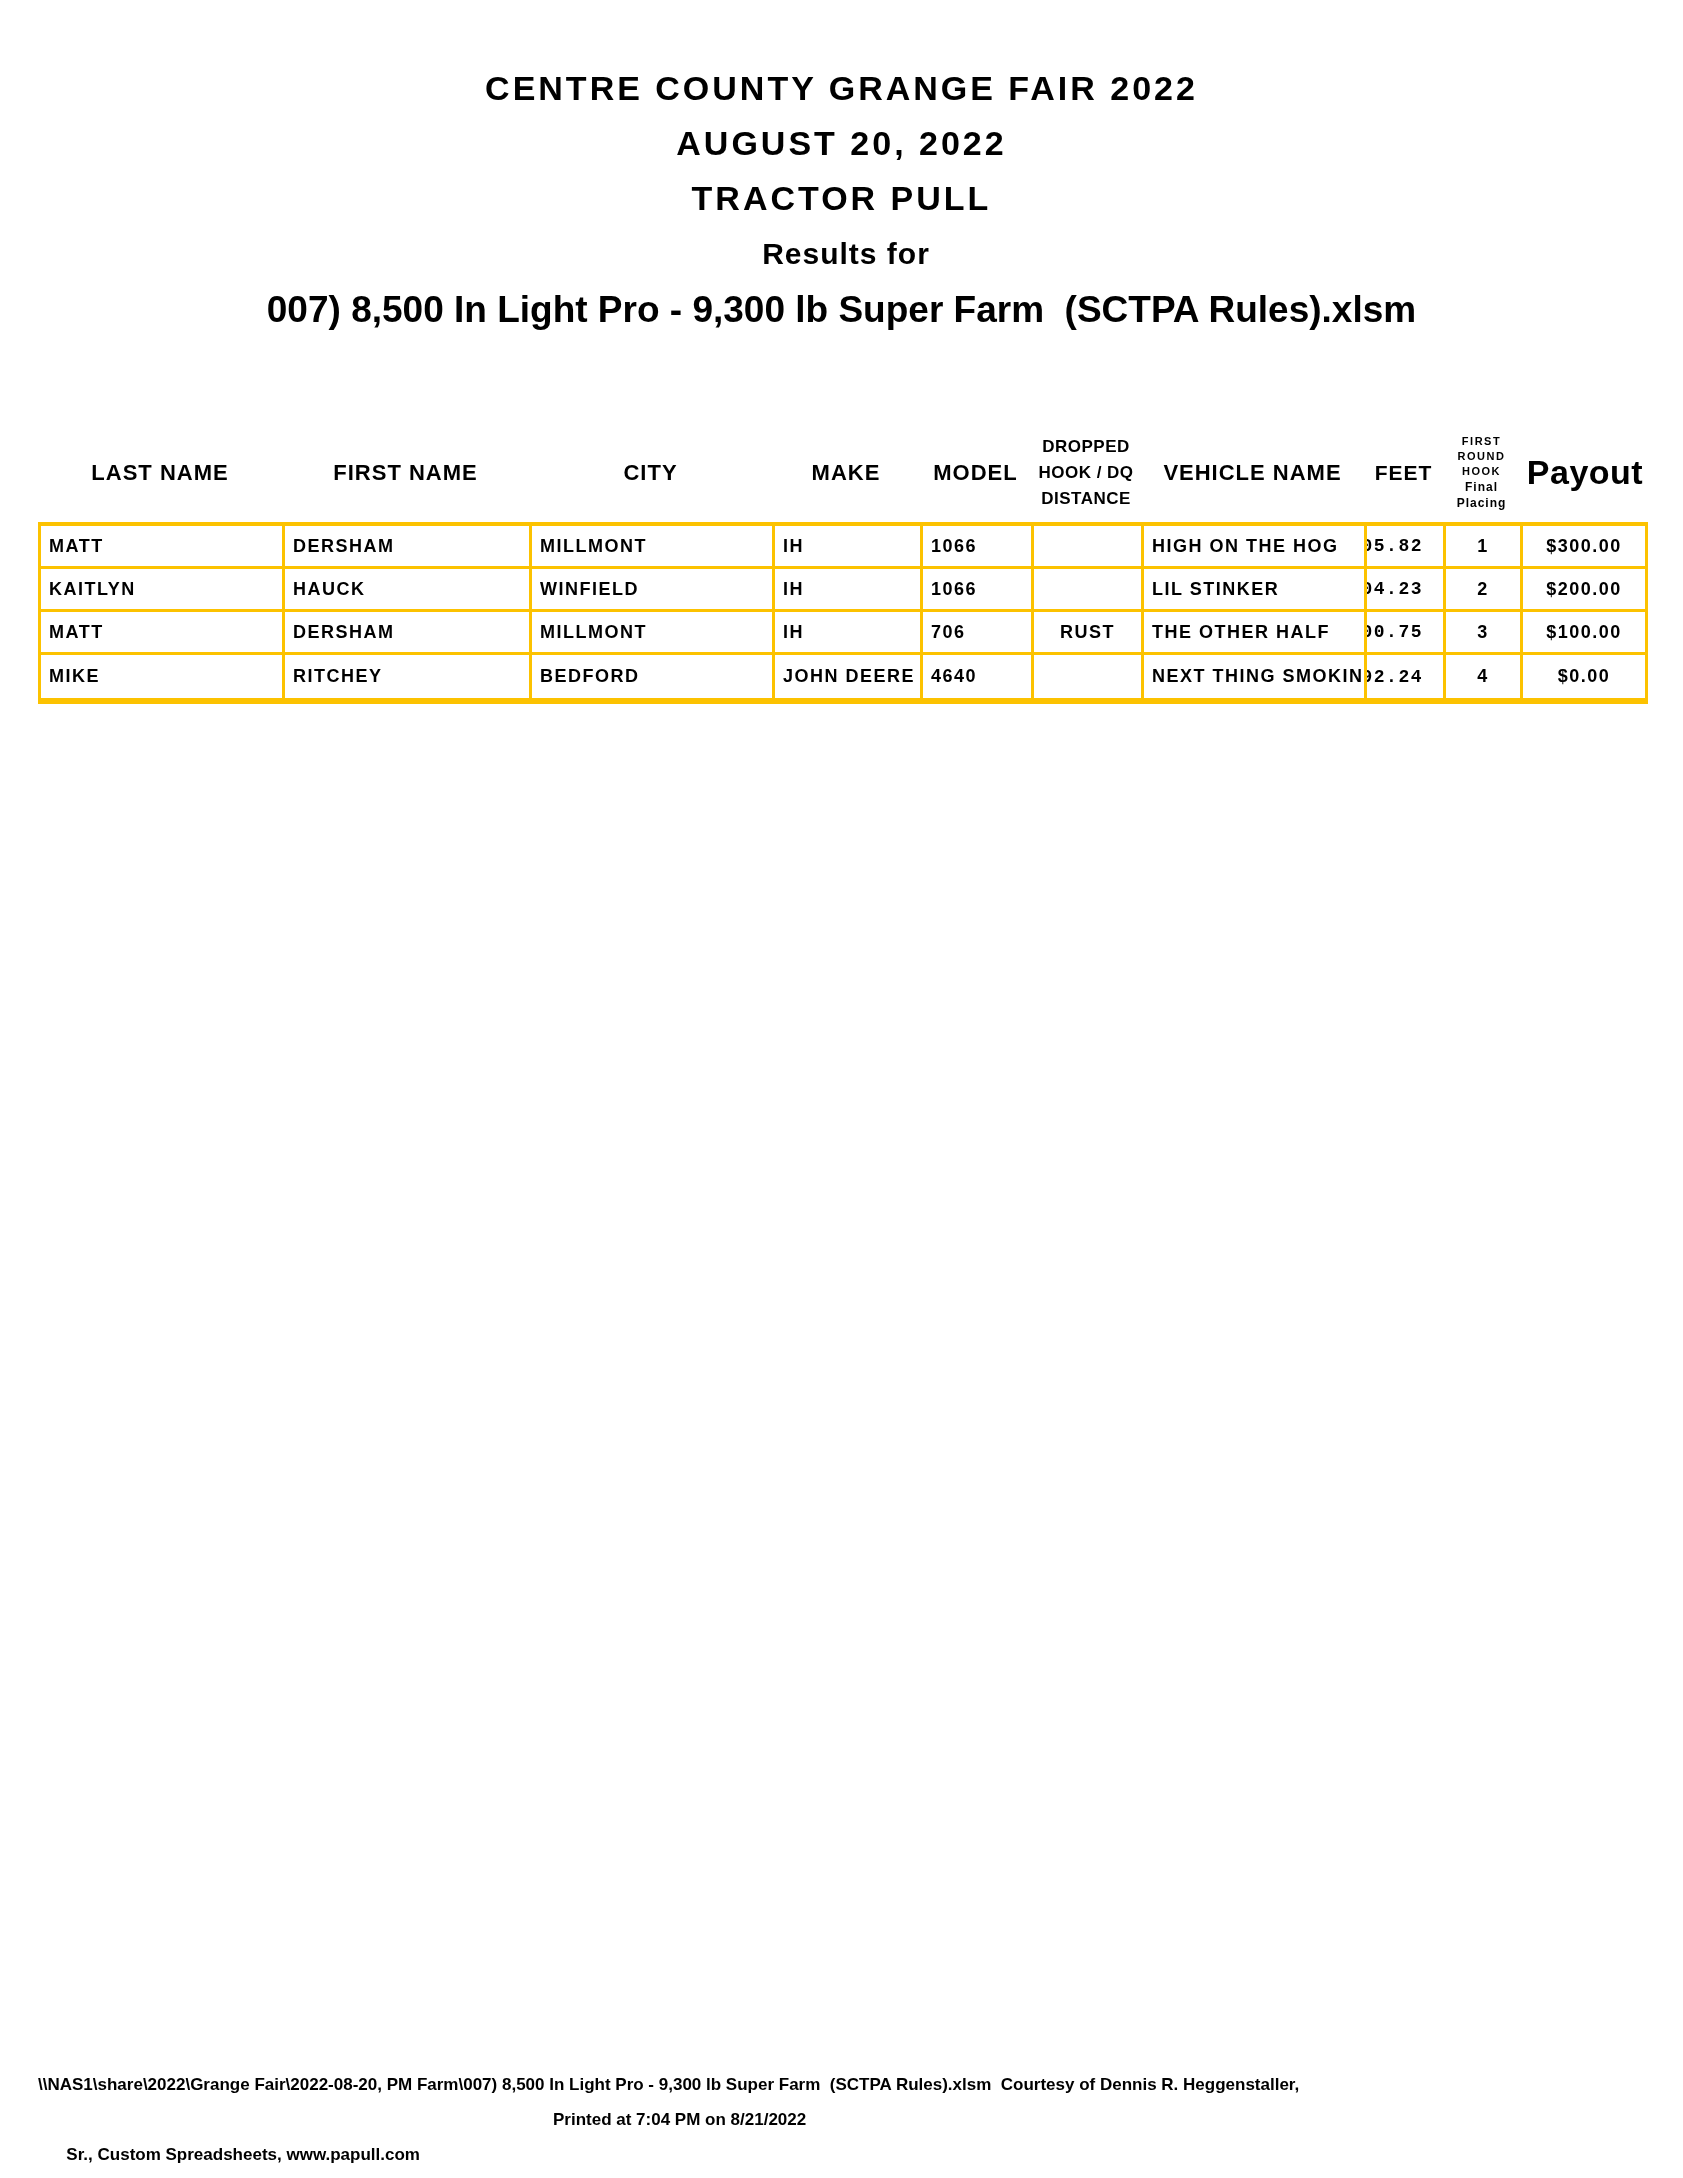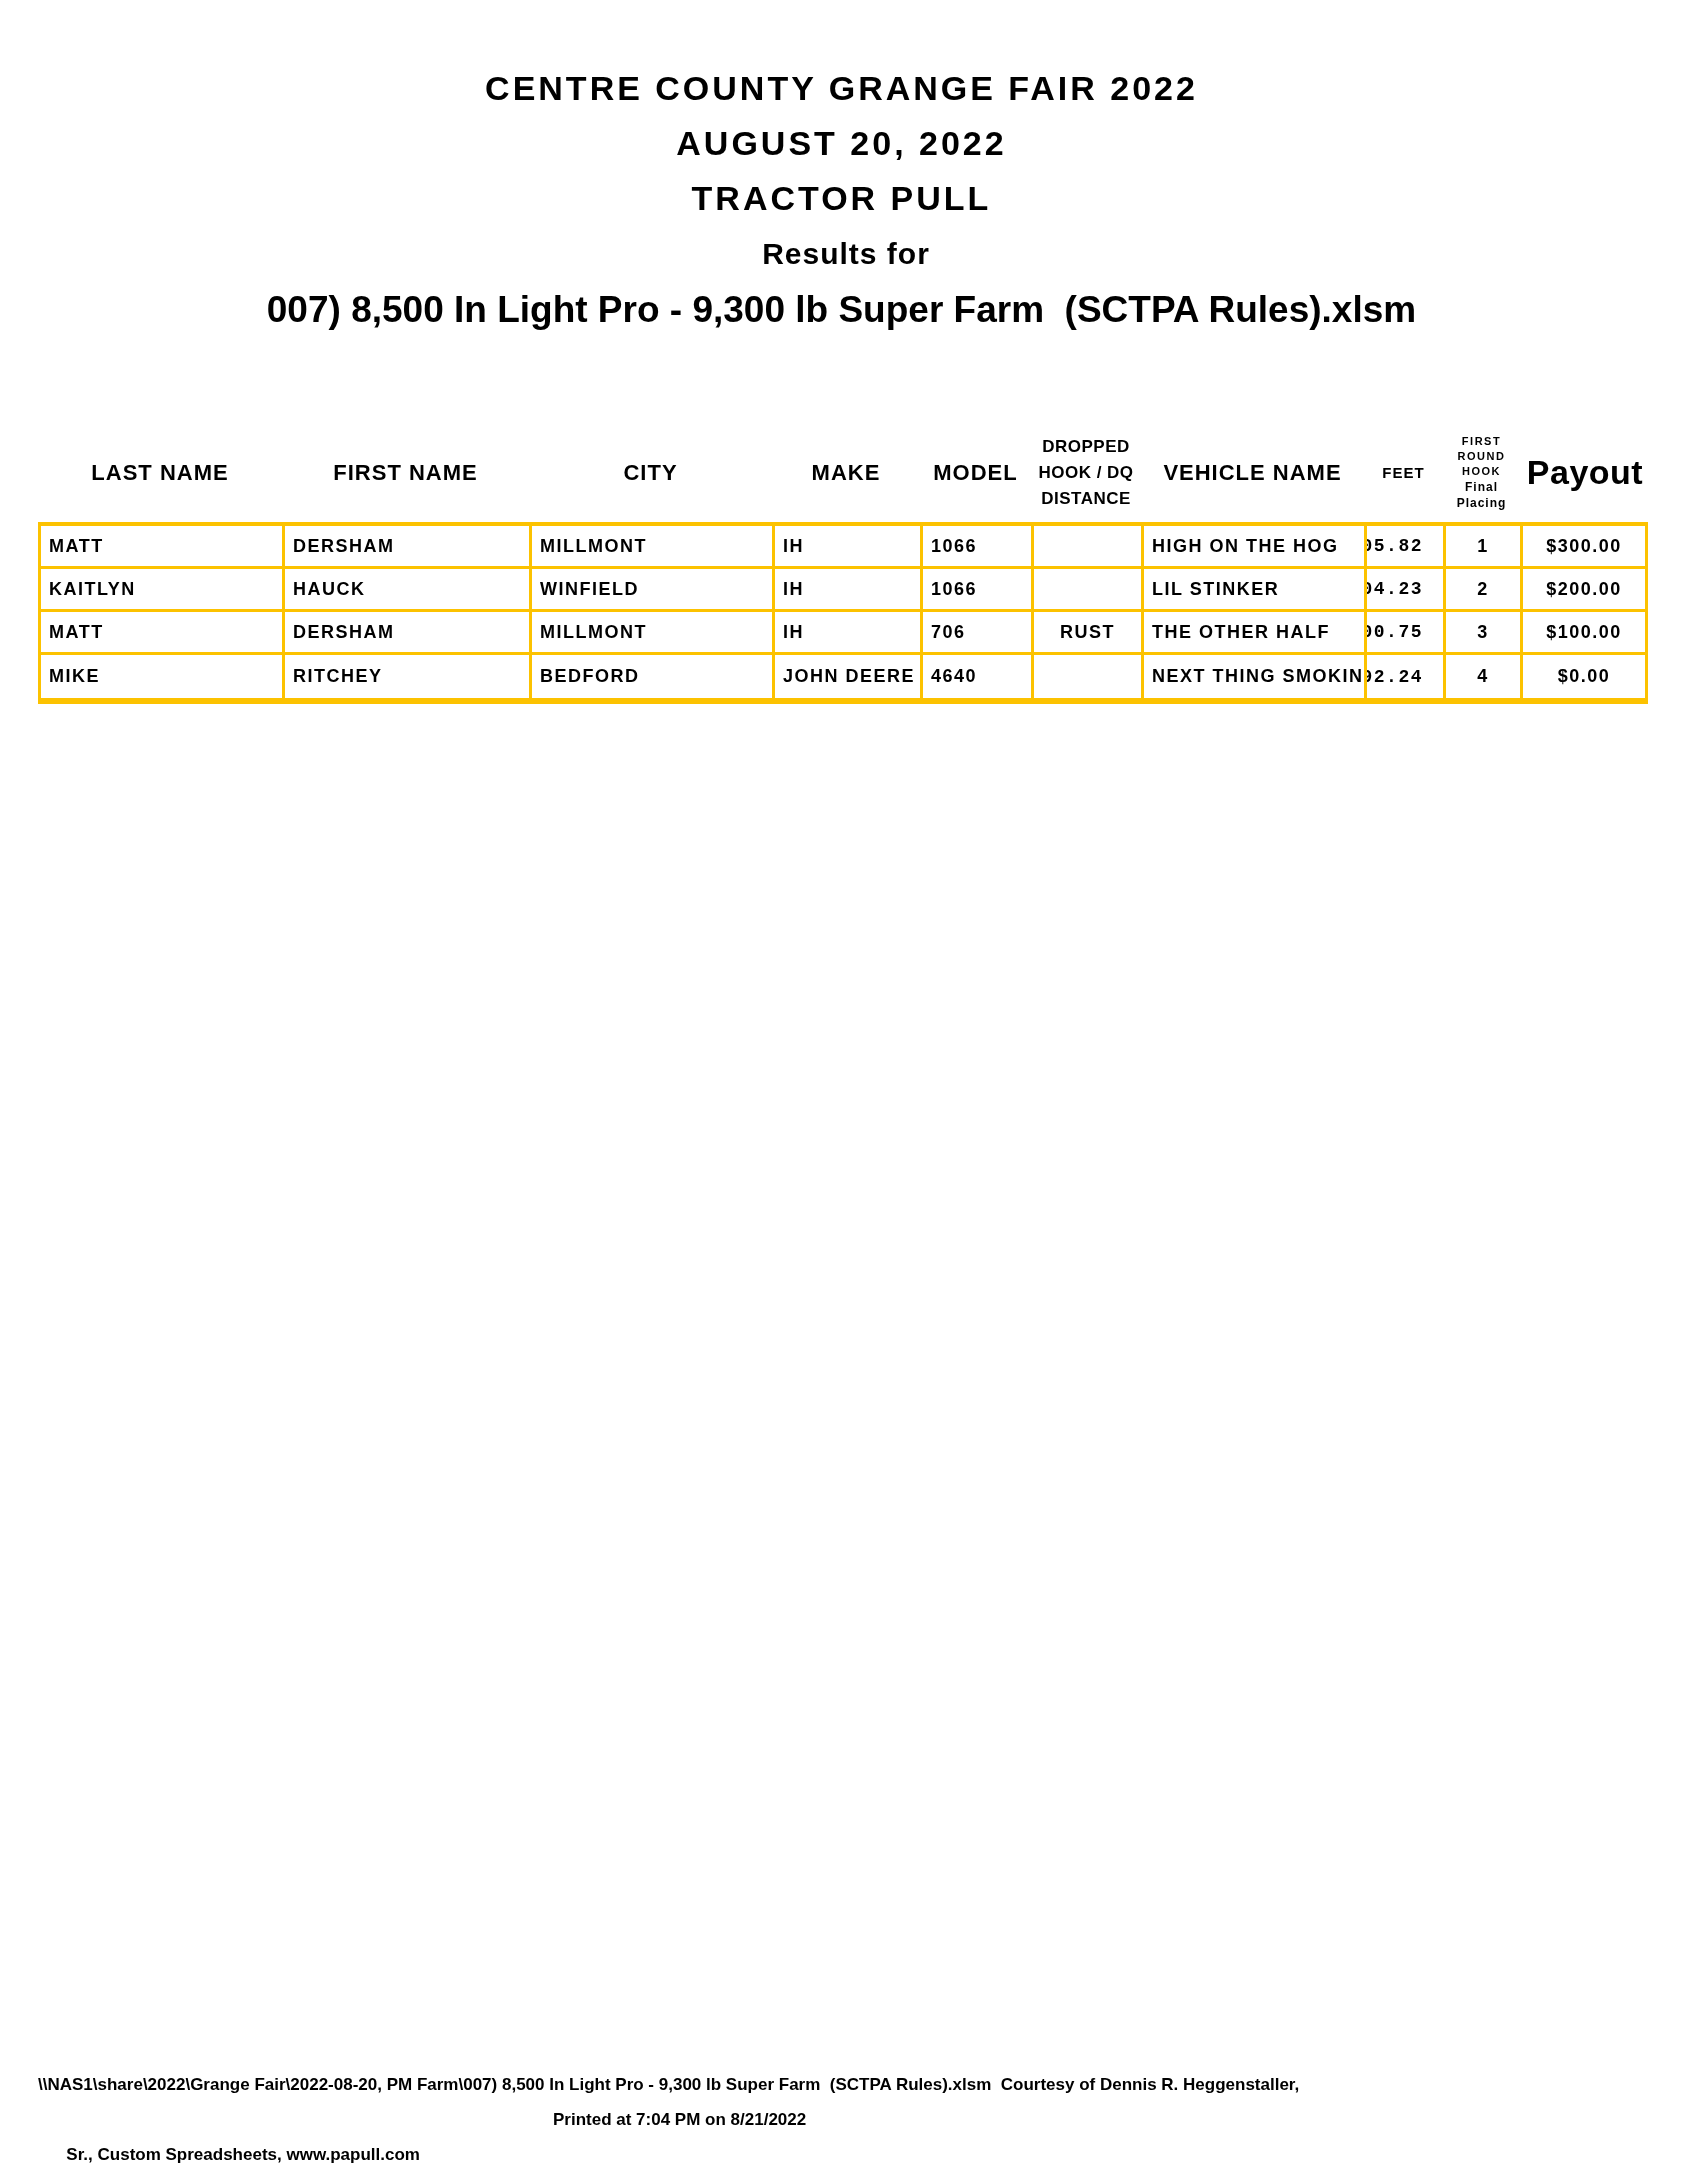--- a/index.html
+++ b/index.html
@@ -29,21 +29,21 @@
     display: grid;
     grid-template-columns: 244px 247px 243px 148px 111px 110px 223px 79px 77px 130px;
     height: 99px;
   }
   .th {
     display: flex; flex-direction: column;
     align-items: center; justify-content: center;
     text-align: center; font-weight: bold;
   }
   .th-main  { font-size: 22px; letter-spacing: 1px; }
-  .th-feet  { font-size: 15px; letter-spacing: 1px; }
+  .th-feet  { font-size: 21px; letter-spacing: 1px; }
   .th-small { font-size: 17px; line-height: 26px; letter-spacing: 0.5px; }
   .th-tiny       { font-size: 11px; line-height: 15px; letter-spacing: 1.5px; }
   .th-tiny-mixed { font-size: 12px; line-height: 16px; letter-spacing: 1px; }
   .th-payout { font-size: 34px; letter-spacing: 0.5px; }
 
   .tbody {
     border: 3px solid var(--border-color);
     border-top-width: 4px;
     border-bottom-width: 6px;
     width: 1610px;

